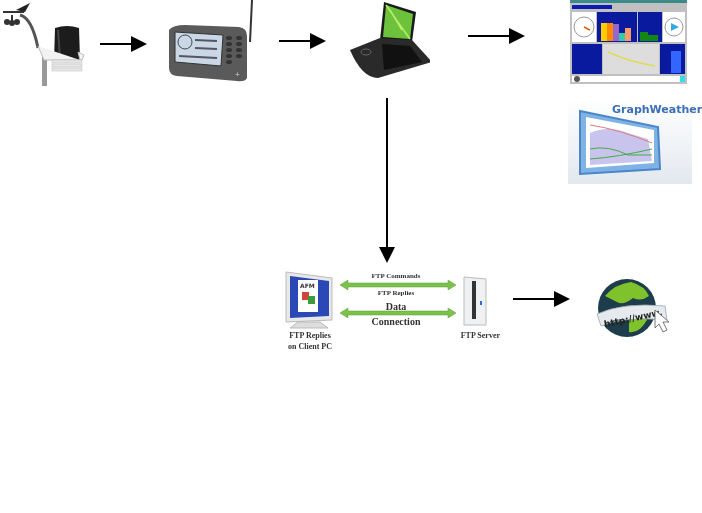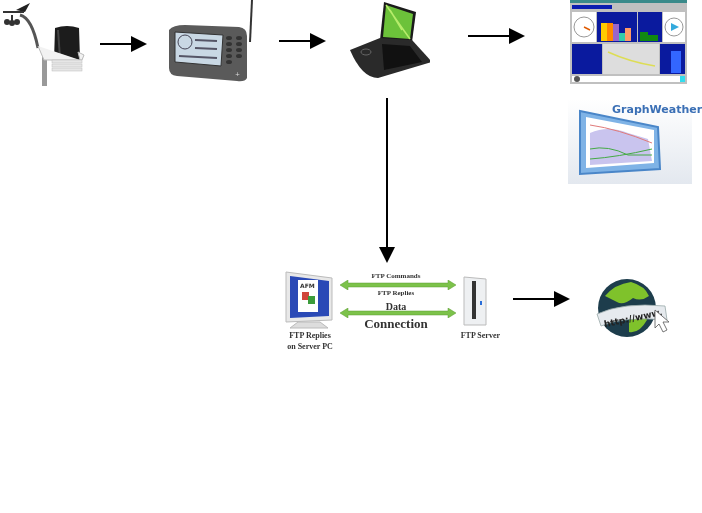--- a/index.html
+++ b/index.html
@@ -133,34 +133,34 @@
     <path d="M6,6 L45,11 L45,46 L6,48 Z" fill="#2a49b6"></path>
     <rect x="14" y="10" width="20" height="32" fill="#fff"></rect>
     <rect x="18" y="22" width="7" height="8" fill="#d0463a"></rect>
     <rect x="24" y="26" width="7" height="8" fill="#3c9c3c"></rect>
     <path d="M14,52 L36,52 L44,58 L6,58 Z" fill="#ddd" stroke="#bbb"></path>
   </svg>
   <div class="abs" style="left:16px;top:12px;font-size:6px;font-weight:bold;color:#333;font-family:'DejaVu Sans',sans-serif;">AFM</div>
 </div>
 <div class="lbl" style="left:270px;top:330px;width:80px;font-size:8px;line-height:11px;">
   <div>FTP Replies</div>
-  <div>on Server PC</div>
+  <div>on Client PC</div>
 </div>
 
 <div class="abs" style="left:338px;top:272px;width:122px;height:54px;">
   <div class="lbl" style="left:0;top:0;width:116px;font-size:7px;">FTP Commands</div>
   <svg class="abs" style="left:0;top:8px;" width="122" height="10">
     <polygon points="2,5 10,0 10,3 110,3 110,0 118,5 110,10 110,7 10,7 10,10" fill="#7cc24a" stroke="#5a9a30" stroke-width="0.5"></polygon>
   </svg>
   <div class="lbl" style="left:0;top:17px;width:116px;font-size:7px;">FTP Replies</div>
   <div class="lbl" style="left:0;top:29px;width:116px;font-size:10px;">Data</div>
   <svg class="abs" style="left:0;top:36px;" width="122" height="10">
     <polygon points="2,5 10,0 10,3 110,3 110,0 118,5 110,10 110,7 10,7 10,10" fill="#7cc24a" stroke="#5a9a30" stroke-width="0.5"></polygon>
   </svg>
-  <div class="lbl" style="left:0;top:44px;width:116px;font-size:13px;">Connection</div>
+  <div class="lbl" style="left:0;top:44px;width:116px;font-size:10px;">Connection</div>
 </div>
 
 <div class="abs" style="left:460px;top:275px;width:30px;height:52px;">
   <svg width="30" height="52">
     <path d="M4,2 L26,4 L26,50 L4,50 Z" fill="#eef0f2" stroke="#bbb"></path>
     <rect x="12" y="6" width="4" height="38" fill="#333"></rect>
     <rect x="20" y="26" width="2" height="4" fill="#2a6ed8"></rect>
   </svg>
 </div>
 <div class="lbl" style="left:450px;top:331px;width:50px;font-size:8px;text-align:right;">FTP Server</div>

